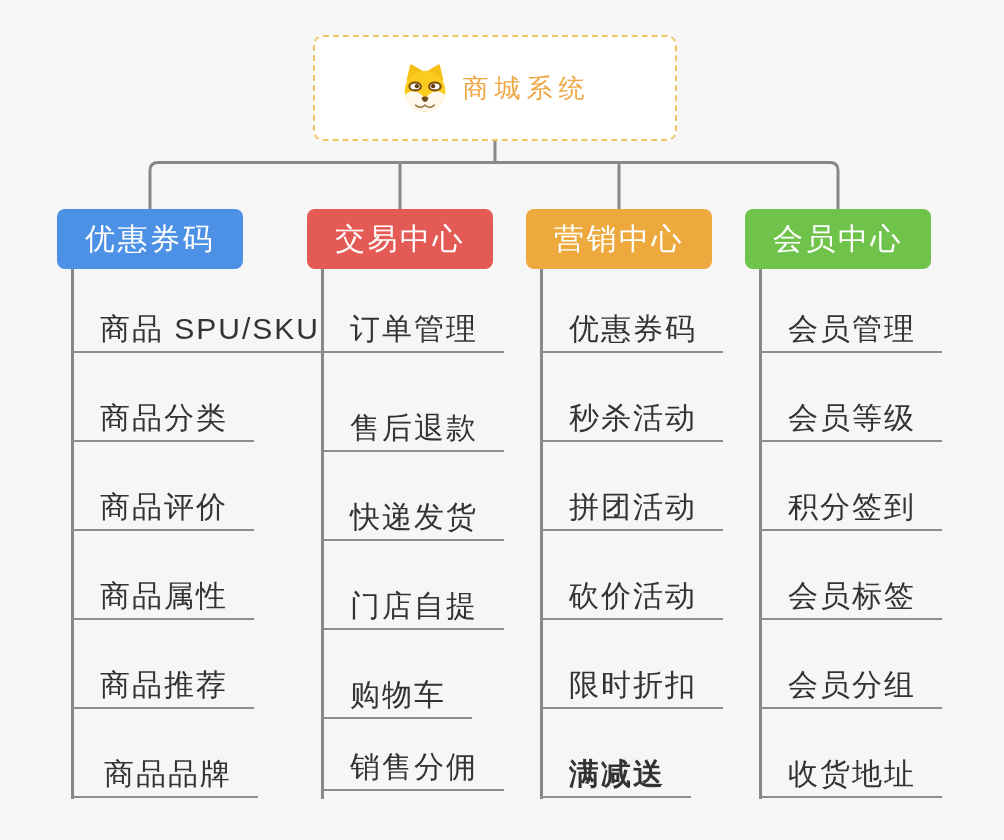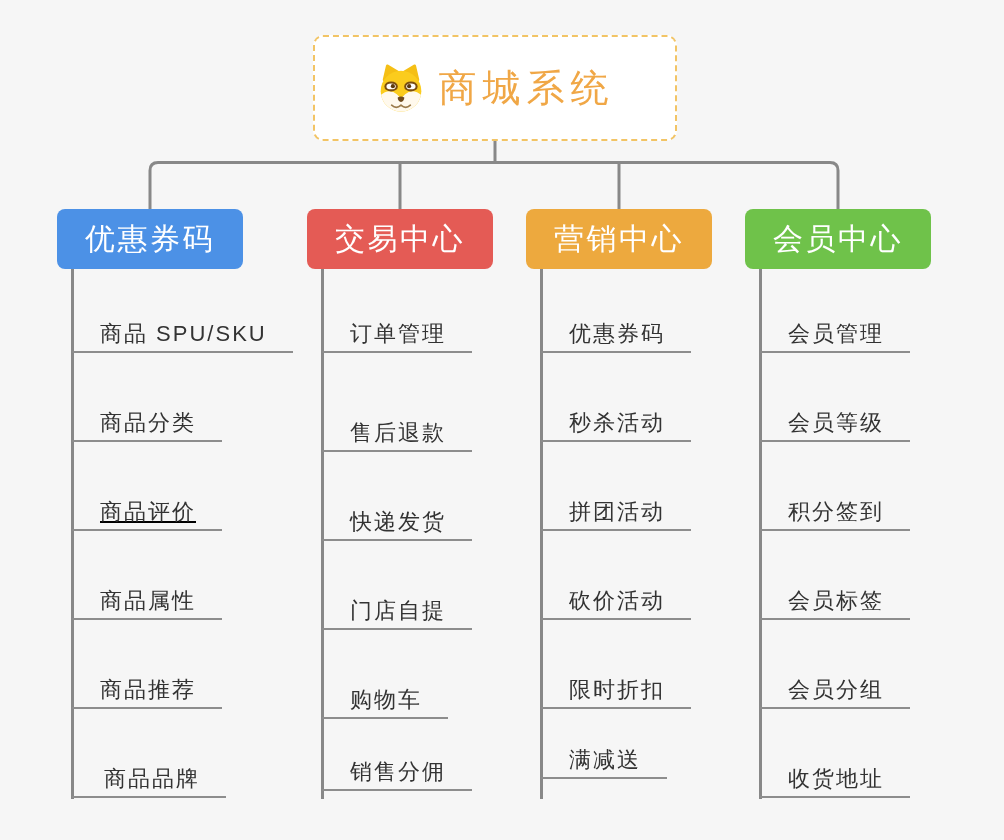--- a/index.html
+++ b/index.html
@@ -13,42 +13,42 @@
   .connector-svg{position:absolute;left:0;top:0;z-index:0;}
   
   .root-node{
     position:absolute;left:313px;top:35px;width:364px;height:106px;
     background:#ffffff;border:2px dashed #f2c465;border-radius:10px;
     box-sizing:border-box;
     display:flex;align-items:center;justify-content:center;gap:13px;
     z-index:2;
   }
   .root-title{
-    font-size:38px;letter-spacing:6px;color:#f0a746;
+    font-size:26px;letter-spacing:6px;color:#f0a746;
     line-height:1;white-space:nowrap;
   }
   
   .branch-node{
     position:absolute;border-radius:8px;z-index:2;
     display:flex;align-items:center;justify-content:center;
   }
   .branch-label{
     color:#ffffff;font-size:30px;letter-spacing:2.5px;line-height:1;white-space:nowrap;
   }
   
   .col-line{position:absolute;width:3px;background:#888888;z-index:1;}
   .leaf-col{position:absolute;display:flex;flex-direction:column;align-items:flex-start;z-index:2;}
   .leaf-node{
     box-sizing:border-box;
     display:flex;align-items:flex-end;
     padding:0 26px 5px 28px;
     border-bottom:2px solid #8d8d8d;
   }
   .leaf-label{
-    font-size:22px;letter-spacing:2px;color:#333333;
+    font-size:30px;letter-spacing:2px;color:#333333;
     line-height:1.15;white-space:nowrap;
   }
 </style>
 </head>
 <body>
 
 <div class="canvas">
 
   <svg class="connector-svg" width="1004" height="840" viewBox="0 0 1004 840">
     <g fill="none" stroke="#888888" stroke-width="3">
@@ -88,21 +88,21 @@
         <span class="branch-label">优惠券码</span>
       </div>
       <div class="col-line" style="left: 70.5px; top: 269px; height: 530px; background: rgb(136, 136, 136);"></div>
       <div class="leaf-col" style="left: 72px; top: 269px;">
         <div class="leaf-node" style="height: 84px; border-bottom-color: rgb(141, 141, 141);">
           <span class="leaf-label">商品 SPU/SKU</span>
         </div>
         <div class="leaf-node" style="height: 89px; border-bottom-color: rgb(141, 141, 141);">
           <span class="leaf-label">商品分类</span>
         </div>
-        <div class="leaf-node" style="height: 89px; border-bottom-color: rgb(141, 141, 141); text-decoration: underline;">
+        <div class="leaf-node" style="height: 89px; border-bottom-color: rgb(141, 141, 141);">
           <span class="leaf-label">商品评价</span>
         </div>
         <div class="leaf-node" style="height: 89px; border-bottom-color: rgb(141, 141, 141);">
           <span class="leaf-label">商品属性</span>
         </div>
         <div class="leaf-node" style="height: 89px; border-bottom-color: rgb(141, 141, 141);">
           <span class="leaf-label">商品推荐</span>
         </div>
         <div class="leaf-node" style="height: 89px; border-bottom-color: rgb(141, 141, 141); padding-left: 32px;">
           <span class="leaf-label">商品品牌</span>
@@ -145,21 +145,21 @@
         </div>
         <div class="leaf-node" style="height: 89px; border-bottom-color: rgb(141, 141, 141);">
           <span class="leaf-label">拼团活动</span>
         </div>
         <div class="leaf-node" style="height: 89px; border-bottom-color: rgb(141, 141, 141);">
           <span class="leaf-label">砍价活动</span>
         </div>
         <div class="leaf-node" style="height: 89px; border-bottom-color: rgb(141, 141, 141);">
           <span class="leaf-label">限时折扣</span>
         </div>
-        <div class="leaf-node" style="height: 70px; border-bottom-color: rgb(141, 141, 141);">
+        <div class="leaf-node" style="height: 89px; border-bottom-color: rgb(141, 141, 141); font-weight: bold;">
           <span class="leaf-label">满减送</span>
         </div>
       </div>
       <div class="branch-node" style="left: 745px; top: 209px; width: 186px; height: 60px; background: rgb(111, 194, 74);">
         <span class="branch-label">会员中心</span>
       </div>
       <div class="col-line" style="left: 758.5px; top: 269px; height: 530px; background: rgb(136, 136, 136);"></div>
       <div class="leaf-col" style="left: 760px; top: 269px;">
         <div class="leaf-node" style="height: 84px; border-bottom-color: rgb(141, 141, 141); text-align: right;">
           <span class="leaf-label">会员管理</span>

